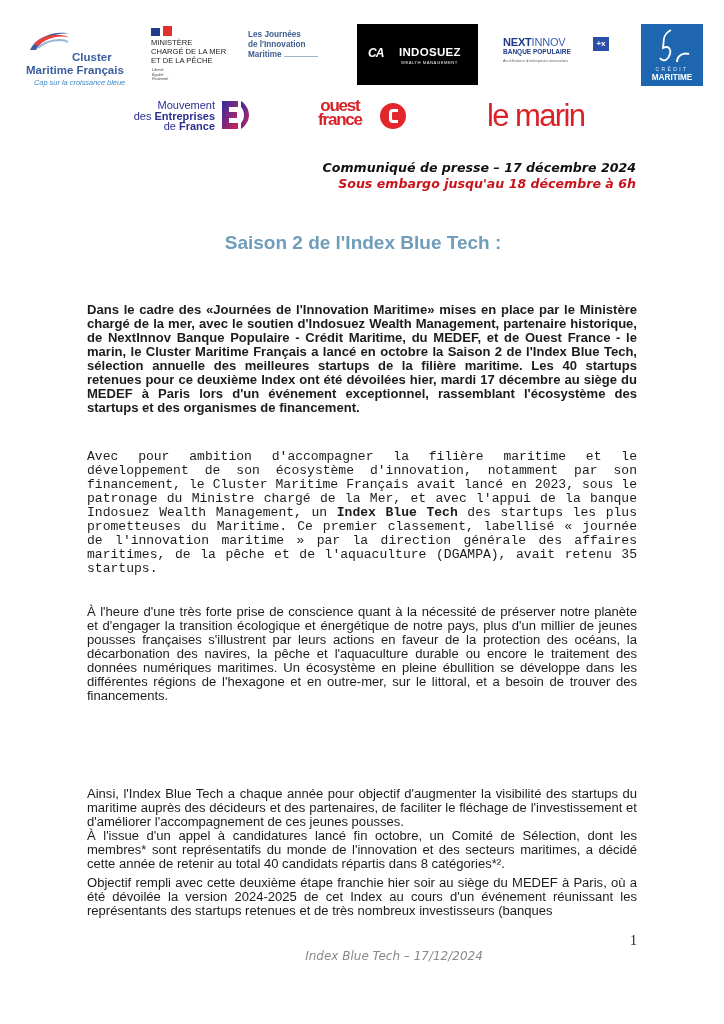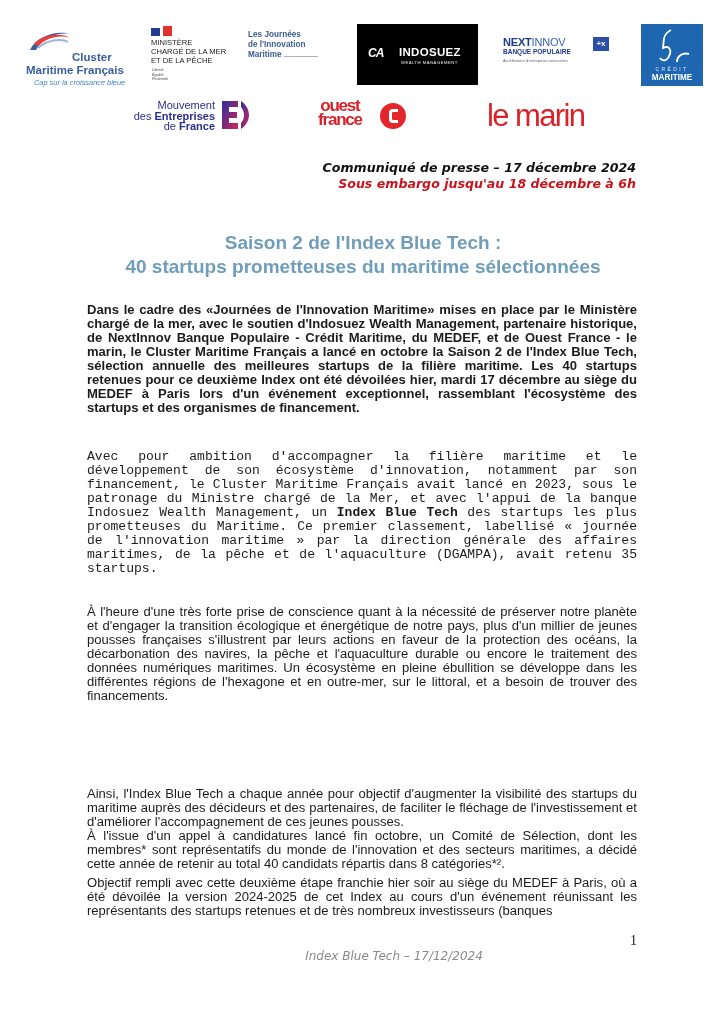--- a/index.html
+++ b/index.html
@@ -167,21 +167,20 @@
 
 <div class="logo lm">le marin</div>
 
 <div class="press">
   <div class="l1">Communiqué de presse – 17 décembre 2024</div>
   <div class="l2">Sous embargo jusqu'au 18 décembre à 6h</div>
 </div>
 
 <div class="title">
   <div>Saison 2 de l'Index Blue Tech :</div>
-  <div>40 startups prometteuses du maritime sélectionnées</div>
 </div>
 
 <div class="body lead">Dans le cadre des «Journées de l'Innovation Maritime» mises en place par le Ministère chargé de la mer, avec le soutien d'Indosuez Wealth Management, partenaire historique, de NextInnov Banque Populaire - Crédit Maritime, du MEDEF, et de Ouest France - le marin, le Cluster Maritime Français a lancé en octobre la Saison 2 de l'Index Blue Tech, sélection annuelle des meilleures startups de la filière maritime. Les 40 startups retenues pour ce deuxième Index ont été dévoilées hier, mardi 17 décembre au siège du MEDEF à Paris lors d'un événement exceptionnel, rassemblant l'écosystème des startups et des organismes de financement.</div>
 
 <div class="body p1"><span>Avec pour ambition d'accompagner la filière maritime et le développement de son écosystème d'innovation, notamment par son financement, le Cluster Maritime Français avait lancé en 2023, sous le patronage du Ministre chargé de la Mer, et avec l'appui de la banque Indosuez Wealth Management, un </span><b>Index Blue Tech</b><span> des startups les plus prometteuses du Maritime. Ce premier classement, labellisé « journée de l'innovation maritime » par la direction générale des affaires maritimes, de la pêche et de l'aquaculture (DGAMPA), avait retenu 35 startups.</span></div>
 
 <div class="body p2">À l'heure d'une très forte prise de conscience quant à la nécessité de préserver notre planète et d'engager la transition écologique et énergétique de notre pays, plus d'un millier de jeunes pousses françaises s'illustrent par leurs actions en faveur de la protection des océans, la décarbonation des navires, la pêche et l'aquaculture durable ou encore le traitement des données numériques maritimes. Un écosystème en pleine ébullition se développe dans les différentes régions de l'hexagone et en outre-mer, sur le littoral, et a besoin de trouver des financements.</div>
 
 <div class="body p3">
   <p>Ainsi, l'Index Blue Tech a chaque année pour objectif d'augmenter la visibilité des startups du maritime auprès des décideurs et des partenaires, de faciliter le fléchage de l'investissement et d'améliorer l'accompagnement de ces jeunes pousses.</p>

